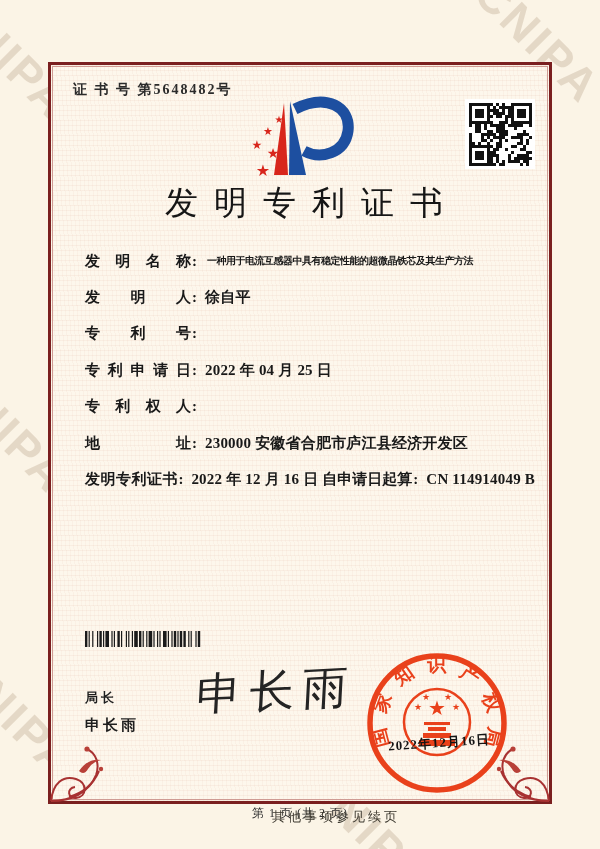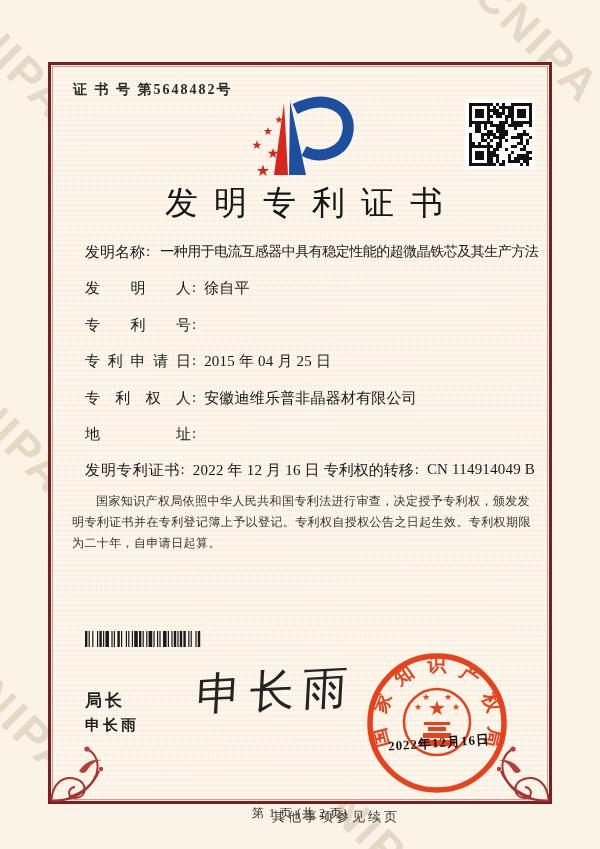--- a/index.html
+++ b/index.html
@@ -32,34 +32,34 @@
   .logo{position:absolute;left:176px;top:30px;width:140px;height:84px;}
   .qr{position:absolute;left:414px;top:34px;width:70px;height:70px;background:#fff;padding:0;}
   .qr svg{display:block;margin:4px;}
   .title{
     position:absolute;left:0;top:112px;width:100%;text-align:center;
     font-size:33px;font-weight:normal;letter-spacing:16px;text-indent:16px;
     color:#161616;margin:4px;
   }
   
   .fields{position:absolute;left:34px;top:178px;right:14px;}
-  .field-row{height:36.4px;display:flex;align-items:flex-start;white-space:nowrap;font-size:15px;font-weight:normal;color:#191919;}
+  .field-row{height:36.4px;display:flex;align-items:center;white-space:nowrap;font-size:15px;font-weight:bold;color:#191919;}
   .flabel{display:inline-block;width:106px;text-align:justify;text-align-last:justify;}
   .flabel.short{width:98px;}
   .fcolon{margin:0 2px 0 1px;}
   .fvalue{margin-left:6px;letter-spacing:0.2px;}
-  .fvalue.long{font-size:14px;letter-spacing:-0.5px;margin-left:8px;}
+  .fvalue.long{font-size:10px;letter-spacing:-0.5px;margin-left:8px;}
   .fvalue.w{display:inline-block;width:128px;margin-right:4px;}
   
   .paras{position:absolute;left:21px;top:426px;width:464px;font-size:12px;line-height:21px;color:#38342e;letter-spacing:0.4px;}
   .paras p{margin:0;text-indent:2em;}
   
   .barcode{position:absolute;left:34px;top:566px;width:160px;height:17px;}
   
-  .sig-title{position:absolute;left:34px;top:624px;font-size:17px;font-weight:bold;letter-spacing:3px;}
+  .sig-title{position:absolute;left:34px;top:624px;font-size:13px;font-weight:bold;letter-spacing:3px;}
   .sig-name{position:absolute;left:34px;top:651px;font-size:15px;font-weight:bold;letter-spacing:3px;}
   .sig-script{
     position:absolute;left:120px;top:596px;width:210px;text-align:center;
     font-size:45px;color:#242424;letter-spacing:8px;
     transform:rotate(-3deg) skewX(-6deg);
     font-family:"DejaVu Serif","Liberation Serif",serif;
   }
   
   .seal{position:absolute;left:311px;top:583px;width:150px;height:150px;opacity:0.93;}
   .seal-date{
@@ -374,43 +374,42 @@
           <span class="fcolon">:</span>
         <span class="fvalue">徐自平</span>
       </div>
       <div class="field-row">
         <span class="flabel">专利号</span>
           <span class="fcolon">:</span>
       </div>
       <div class="field-row">
         <span class="flabel">专利申请日</span>
           <span class="fcolon">:</span>
-        <span class="fvalue">2015 年 04 月 25 日</span>
+        <span class="fvalue">2022 年 04 月 25 日</span>
       </div>
       <div class="field-row">
         <span class="flabel">专利权人</span>
           <span class="fcolon">:</span>
-        <span class="fvalue">安徽迪维乐普非晶器材有限公司</span>
       </div>
       <div class="field-row">
         <span class="flabel">地址</span>
           <span class="fcolon">:</span>
+        <span class="fvalue">230000 安徽省合肥市庐江县经济开发区</span>
       </div>
       <div class="field-row">
         <span class="flabel">发明专利证书</span>
           <span class="fcolon">:</span>
         <span class="fvalue w">2022 年 12 月 16 日</span>
-        <span class="flabel short">专利权的转移</span>
+        <span class="flabel short">自申请日起算</span>
           <span class="fcolon">:</span>
         <span class="fvalue">CN 114914049 B</span>
       </div>
     </div>
 
     <div class="paras">
-      <p>国家知识产权局依照中华人民共和国专利法进行审查，决定授予专利权，颁发发明专利证书并在专利登记簿上予以登记。专利权自授权公告之日起生效。专利权期限为二十年，自申请日起算。</p>
     </div>
 
     <div class="barcode">
       <svg width="160" height="17" viewBox="0 0 160 17" xmlns="http://www.w3.org/2000/svg">
         <g id="barcode-g" fill="#1a1a1a">
             <rect x="0" y="0" width="2.4" height="16"></rect>
             <rect x="3.5999999999999996" y="0" width="1.2" height="16"></rect>
             <rect x="7.199999999999999" y="0" width="1.2" height="16"></rect>
             <rect x="11.999999999999998" y="0" width="1.2" height="16"></rect>
             <rect x="14.399999999999997" y="0" width="2.4" height="16"></rect>

